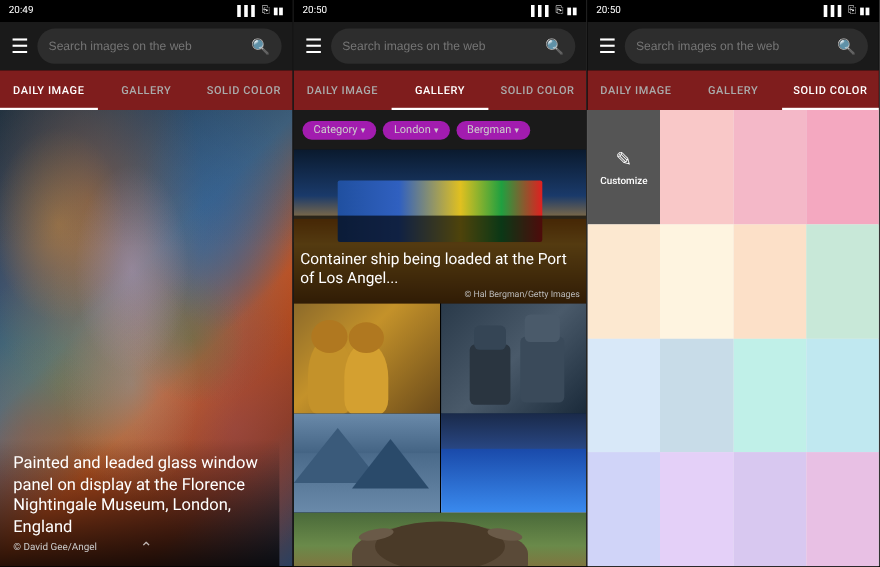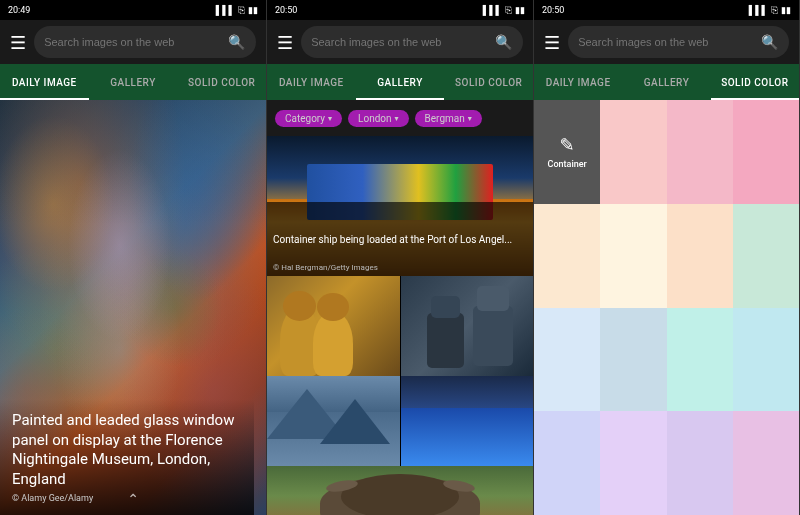--- a/index.html
+++ b/index.html
@@ -75,21 +75,21 @@
     }
     .search-icon-btn {
       color: #aaa;
       font-size: 14px;
       cursor: pointer;
     }
 
     
     .nav-tabs {
       height: 36px;
-      background: #14532d;
+      background: #7f1d1d;
       display: flex;
       align-items: center;
       flex-shrink: 0;
     }
     .nav-tab {
       flex: 1;
       height: 100%;
       display: flex;
       align-items: center;
       justify-content: center;
@@ -212,29 +212,30 @@
       opacity: 0.8;
     }
     .gallery-caption {
       position: absolute;
       bottom: 0;
       left: 0; right: 0;
       background: rgba(0,0,0,0.65);
       padding: 4px 6px;
     }
     .gallery-caption-text {
-      font-size: 10px;
+      font-size: 14px;
       color: #fff;
       line-height: 1.2;
       margin-top: 28px;
     }
     .gallery-caption-credit {
       font-size: 8px;
       color: #bbb;
-      margin-top: 17px;
+      margin-top: 1px;
+      text-align: right;
     }
 
     .gallery-row-2 {
       display: flex;
       height: 100px;
     }
     .gallery-thumb {
       flex: 1;
       overflow: hidden;
       position: relative;
@@ -389,21 +390,21 @@
         radial-gradient(ellipse at 45% 35%, rgba(180,160,200,0.5) 0%, transparent 25%),
         radial-gradient(ellipse at 45% 60%, rgba(140,160,180,0.4) 0%, transparent 30%),
         radial-gradient(ellipse at 20% 25%, rgba(200,140,60,0.5) 0%, transparent 20%),
         radial-gradient(ellipse at 75% 20%, rgba(50,100,160,0.5) 0%, transparent 25%),
         radial-gradient(ellipse at 65% 50%, rgba(80,120,60,0.4) 0%, transparent 20%),
         radial-gradient(ellipse at 10% 70%, rgba(160,80,60,0.3) 0%, transparent 20%)"></div>
     </div>
 
     <div class="panel1-text">
       <div class="panel1-title">Painted and leaded glass window panel on display at the Florence Nightingale Museum, London, England</div>
-      <div class="panel1-credit">© Alamy Gee/Alamy</div>
+      <div class="panel1-credit">© David Gee/Angel</div>
     </div>
 
     <div class="chevron-up">⌃</div>
   </div>
 </div>
 
 <div class="phone-panel">
 
   <div class="status-bar">
     <div class="status-left">
@@ -526,21 +527,21 @@
     <div class="nav-tab">DAILY IMAGE</div>
     <div class="nav-tab">GALLERY</div>
     <div class="nav-tab active">SOLID COLOR</div>
   </div>
 
   <div class="panel3-content">
     <div class="color-grid">
 
       <div class="color-cell customize-cell">
         <span class="customize-icon">✎</span>
-        <span class="customize-label">Container</span>
+        <span class="customize-label">Customize</span>
       </div>
       <div class="color-cell" style="background-color:#f9c8c8;"></div>
       <div class="color-cell" style="background-color:#f4b8c8;"></div>
       <div class="color-cell" style="background-color:#f4a8c0;"></div>
 
       <div class="color-cell" style="background-color:#fce8d0;"></div>
       <div class="color-cell" style="background-color:#fef4e0;"></div>
       <div class="color-cell" style="background-color:#fce0c8;"></div>
       <div class="color-cell" style="background-color:#c8e8d8;"></div>
 

